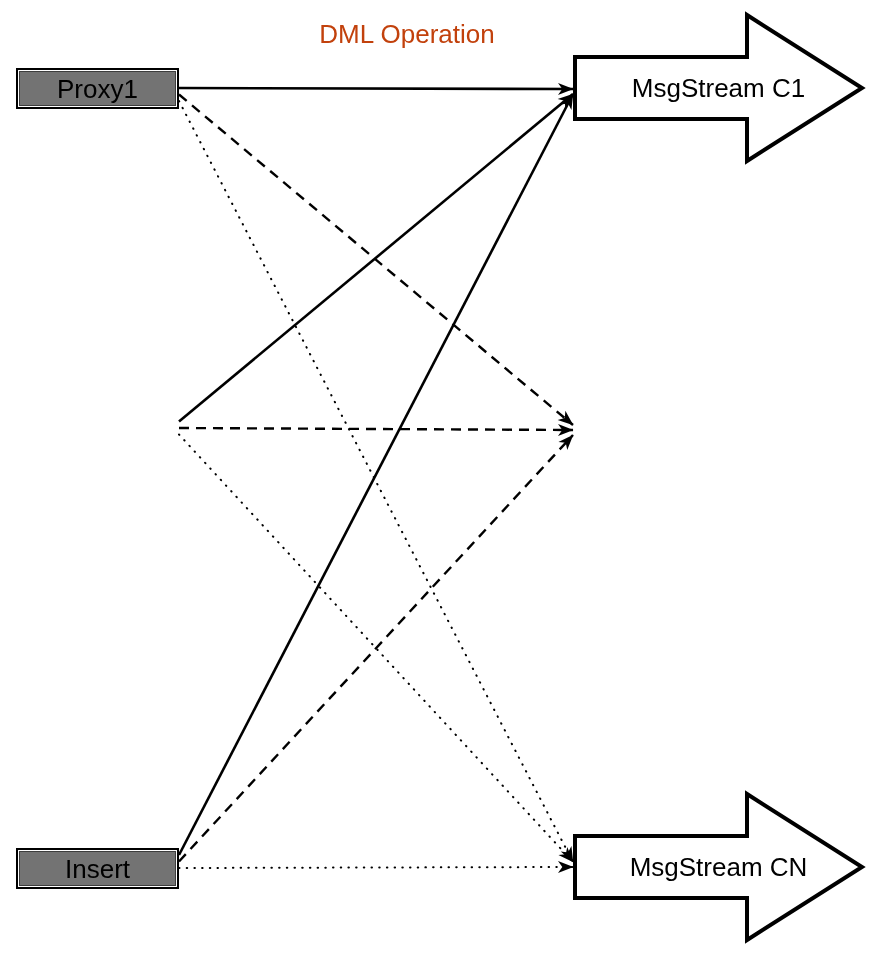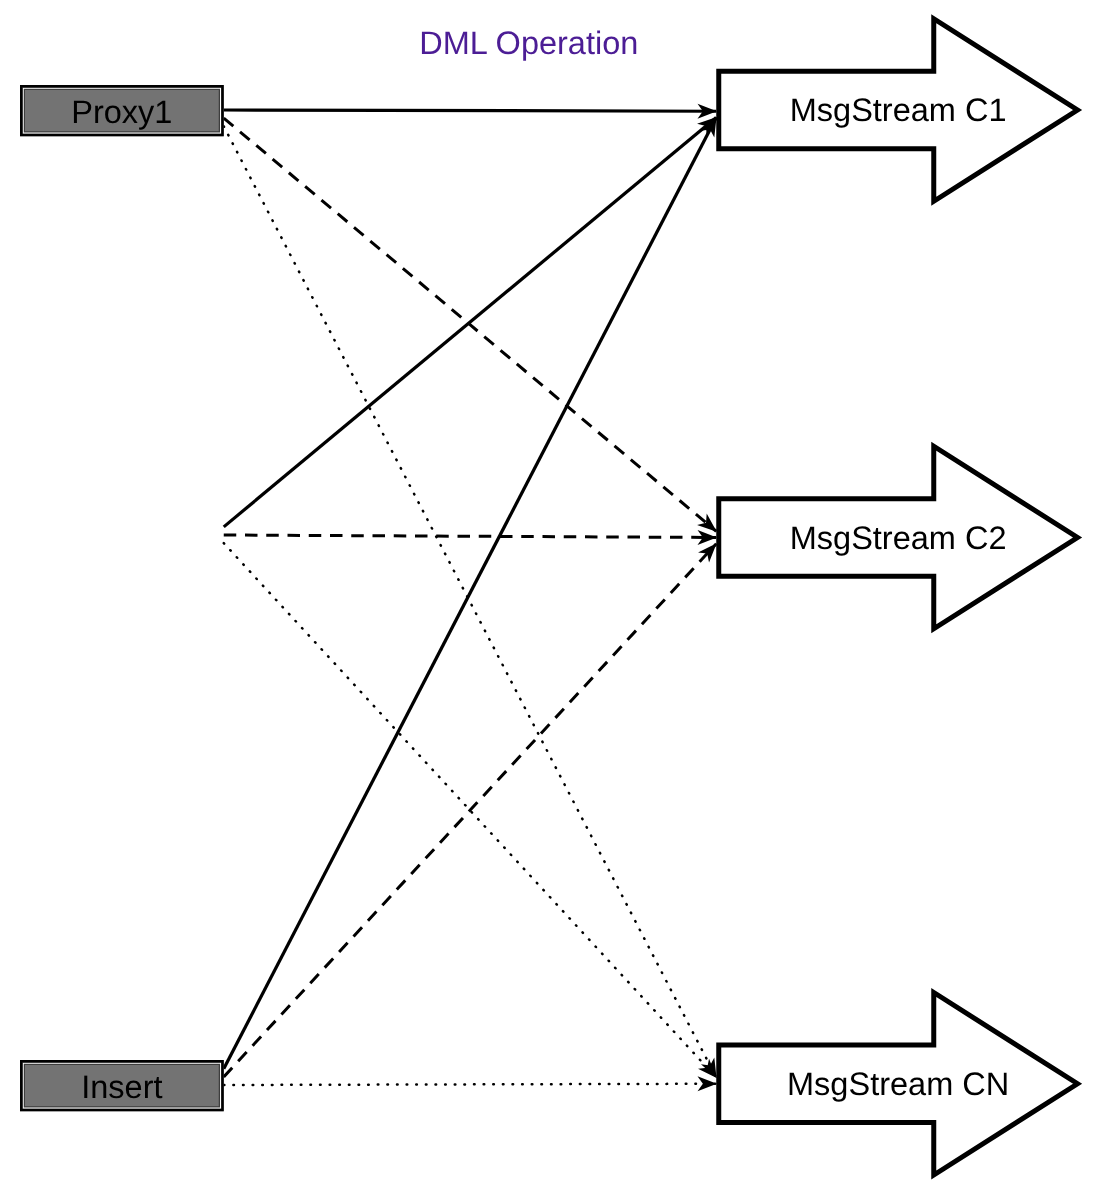--- a/index.html
+++ b/index.html
@@ -12,27 +12,27 @@
     color: #000000;
     overflow: hidden;
   }
   .edges {
     position: absolute;
     left: 0; top: 0;
     width: 875px; height: 956px;
   }
   .title {
     position: absolute;
-    left: 263px;
+    left: 247px;
     top: 20px;
     width: 320px;
     text-align: center;
     font-size: 26px;
     line-height: 1.13;
-    color: #4c1d95;
+    color: #c2410c;
   }
   .proxy {
     position: absolute;
     left: 16px;
     width: 163px;
     height: 41px;
     box-sizing: border-box;
     background: #737373;
     border: 2px solid #000000;
     
@@ -98,26 +98,20 @@
   <div class="proxy" style="top:848px">
     <span class="proxy-label">Insert</span>
   </div>
 
   <div class="stream" style="top:11px">
     <svg width="295" height="154" viewBox="0 0 295 154" xmlns="http://www.w3.org/2000/svg">
       <polygon points="4,46 176,46 176,4 291,77 176,150 176,108 4,108" fill="#ffffff" stroke="#000000" stroke-width="4" stroke-linejoin="miter"></polygon>
     </svg>
     <span class="stream-label">MsgStream C1</span>
   </div>
-  <div class="stream" style="top:353px">
-    <svg width="295" height="154" viewBox="0 0 295 154" xmlns="http://www.w3.org/2000/svg">
-      <polygon points="4,46 176,46 176,4 291,77 176,150 176,108 4,108" fill="#ffffff" stroke="#000000" stroke-width="4" stroke-linejoin="miter"></polygon>
-    </svg>
-    <span class="stream-label">MsgStream C2</span>
-  </div>
   <div class="stream" style="top:790px">
     <svg width="295" height="154" viewBox="0 0 295 154" xmlns="http://www.w3.org/2000/svg">
       <polygon points="4,46 176,46 176,4 291,77 176,150 176,108 4,108" fill="#ffffff" stroke="#000000" stroke-width="4" stroke-linejoin="miter"></polygon>
     </svg>
     <span class="stream-label">MsgStream CN</span>
   </div>
 
 </div>
 
 </body></html>

